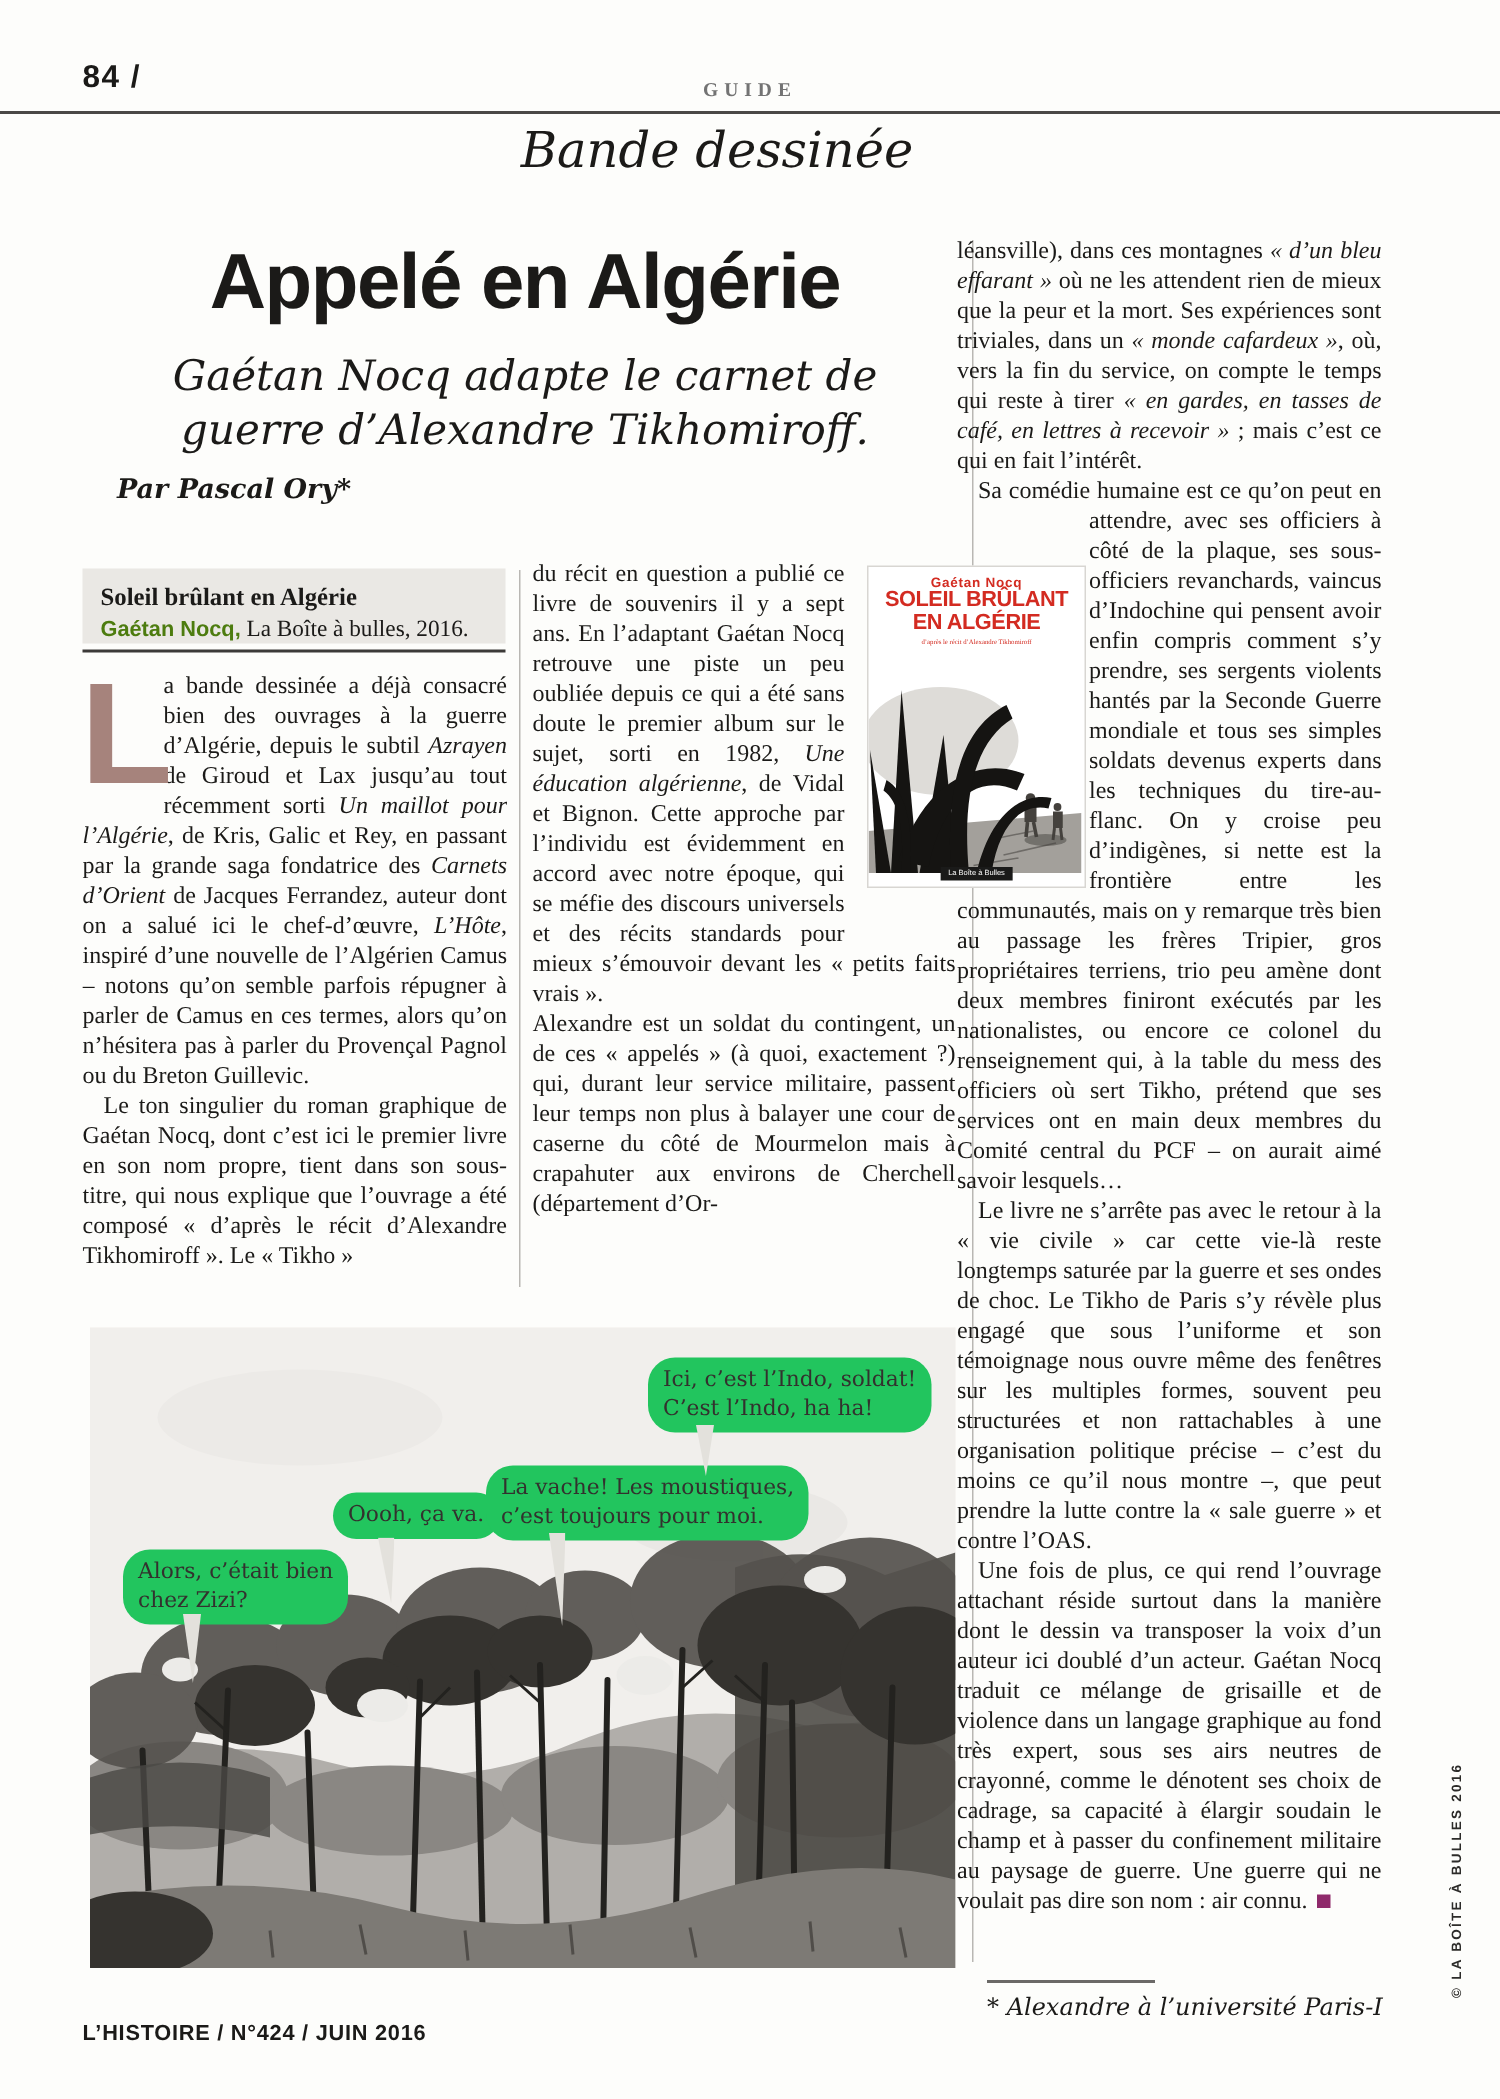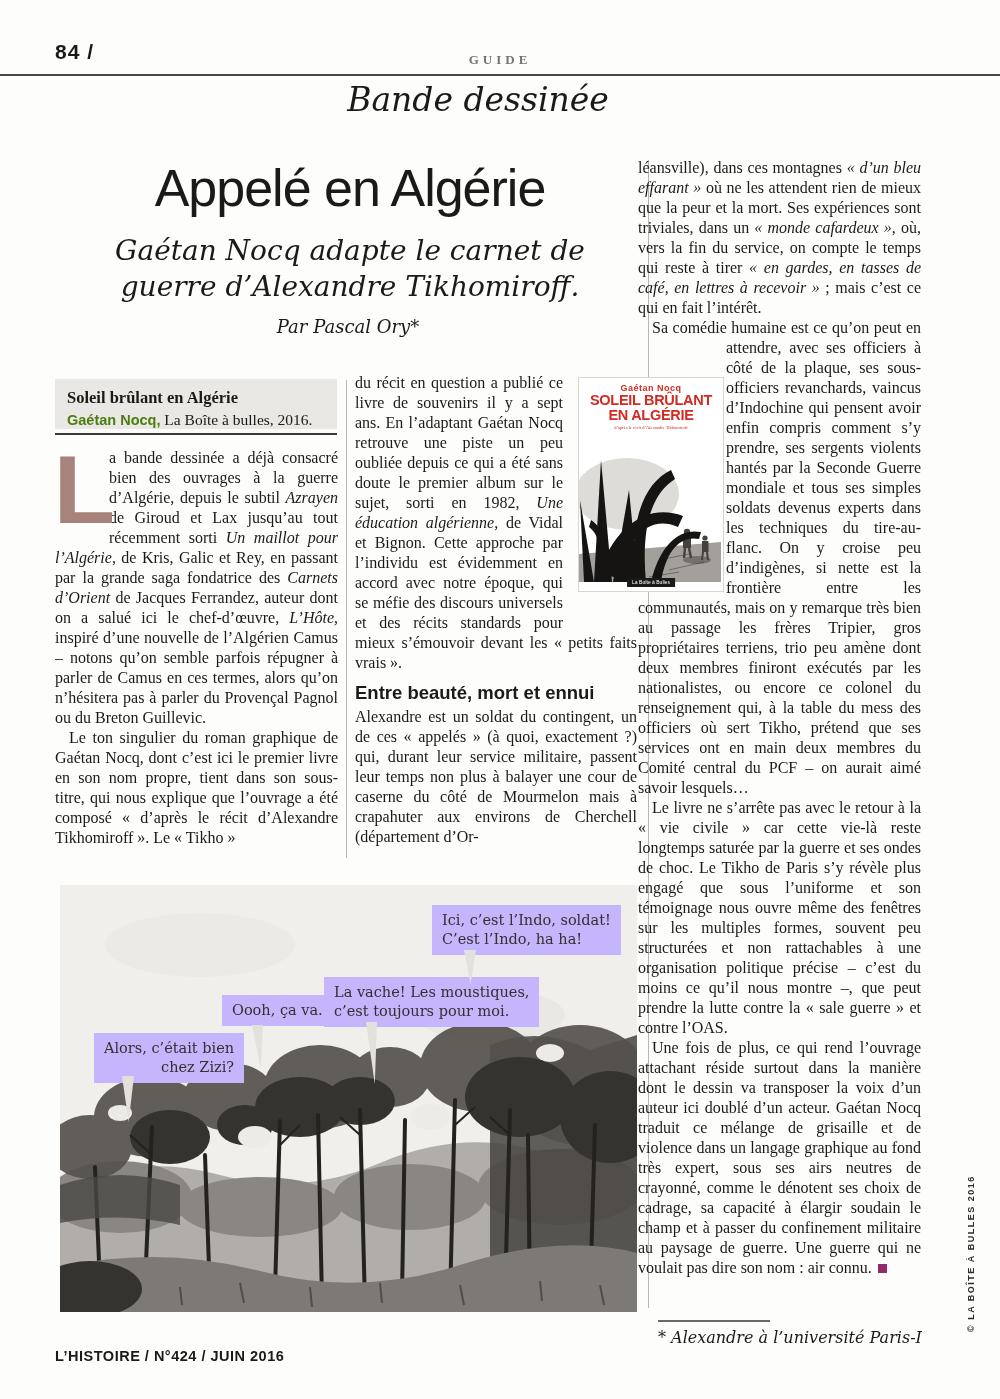--- a/index.html
+++ b/index.html
@@ -10,26 +10,26 @@
   .pagenum{left:55px;top:40px;font-family:"Liberation Sans",sans-serif;
            font-weight:bold;font-size:21px;letter-spacing:1px;}
   .section{left:0;top:52px;width:1000px;text-align:center;
            font-family:"Liberation Serif",serif;font-weight:bold;font-size:13px;
            letter-spacing:4px;color:#737373;}
   .hrule{left:0;top:74px;width:1000px;height:2px;background:#4a4846;}
   .rubric{left:0;top:80px;width:956px;text-align:center;
           font-family:"DejaVu Serif",serif;font-style:italic;font-size:33px;}
   
   .title{left:40px;top:158px;width:620px;text-align:center;
-         font-family:"Liberation Sans",sans-serif;font-weight:normal;font-size:52px;
+         font-family:"Liberation Sans",sans-serif;font-weight:bold;font-size:52px;
          letter-spacing:-1px;}
   .subtitle{left:90px;top:233px;width:520px;text-align:center;
             font-family:"DejaVu Serif",serif;font-style:italic;font-size:28px;line-height:1.3;}
-  .byline{left:88px;top:316px;width:520px;text-align:center;
-          font-family:"DejaVu Serif",serif;font-style:italic;font-weight:normal;font-size:18px;}
+  .byline{left:78px;top:316px;width:520px;
+          font-family:"DejaVu Serif",serif;font-style:italic;font-weight:bold;font-size:18px;}
   
   .reviewbox{left:55px;top:379px;width:258px;height:34px;background:#eae8e4;
              padding:8px 12px;line-height:1.35;}
   .reviewbox .bt{font-weight:bold;font-size:16.5px;}
   .reviewbox .ba{font-family:"Liberation Sans",sans-serif;font-weight:bold;
                  font-size:14.5px;color:#4d7c0f;}
   .reviewbox .bp{font-size:15.5px;}
   .boxrule{left:55px;top:433px;width:282px;height:2px;background:#3c3a38;}
   
   .col{position:absolute;text-align:justify;font-size:16px;line-height:20px;overflow:hidden;}
@@ -58,23 +58,23 @@
              font-size:9px;color:#d32b21;letter-spacing:.5px;}
   .cover .ct{font-family:"Liberation Sans",sans-serif;font-weight:bold;font-size:14.5px;
              line-height:1.05;color:#d32b21;white-space:pre-line;letter-spacing:-.3px;}
   .cover .cs{font-size:4.5px;color:#d32b21;margin-top:2px;}
   .cover svg{display:block;margin-top:2px;}
   .cover .cp{position:absolute;bottom:4px;left:50%;transform:translateX(-50%);
              background:#1a1a19;color:#fff;font-family:"Liberation Sans",sans-serif;
              font-size:5px;line-height:9px;padding:0 5px;white-space:nowrap;}
   
   .comic{left:60px;top:885px;width:577px;height:427px;background:#f1efec;overflow:hidden;}
-  .bubble{position:absolute;background:#c4b5fd;color:#33312e;
+  .bubble{position:absolute;background:#22c55e;color:#33312e;
           font-family:"DejaVu Serif",serif;font-size:14.5px;line-height:1.3;
-          padding:6px 10px;white-space:pre-line;}
+          padding:6px 10px;white-space:pre-line;border-radius:18px;}
   .tail{position:absolute;background:#e3e1dc;}
   .t1{clip-path:polygon(0 0,100% 0,55% 100%);}
   .t2{clip-path:polygon(0 0,100% 0,80% 100%);}
   
   .fnrule{left:658px;top:1320px;width:112px;height:2px;background:#6b6967;}
   .footnote{left:658px;top:1328px;font-family:"DejaVu Serif",serif;font-style:italic;
             font-size:16px;}
   .credit{left:966px;top:1332px;transform:rotate(-90deg);transform-origin:0 0;
           white-space:nowrap;font-family:"Liberation Sans",sans-serif;font-weight:bold;
           font-size:9px;letter-spacing:1.5px;color:#2c2b29;}
@@ -103,21 +103,20 @@
 <div class="abs vrule vr2"></div>
 
 <div class="col col-left">
   <p><span class="dropcap"><span>L</span></span><span><span>a bande dessinée a déjà consacré bien des ouvrages à la guerre d’Algérie, depuis le subtil </span><span class="it">Azrayen</span><span> de Giroud et Lax jusqu’au tout récemment sorti </span><span class="it">Un maillot pour l’Algérie</span><span>, de Kris, Galic et Rey, en passant par la grande saga fondatrice des </span><span class="it">Carnets d’Orient</span><span> de Jacques Ferrandez, auteur dont on a salué ici le chef-d’œuvre, </span><span class="it">L’Hôte</span><span>, inspiré d’une nouvelle de l’Algérien Camus – notons qu’on semble parfois répugner à parler de Camus en ces termes, alors qu’on n’hésitera pas à parler du Provençal Pagnol ou du Breton Guillevic.</span></span></p>
   <p class="ind"><span><span>Le ton singulier du roman graphique de Gaétan Nocq, dont c’est ici le premier livre en son nom propre, tient dans son sous-titre, qui nous explique que l’ouvrage a été composé « d’après le récit d’Alexandre Tikhomiroff ». Le « Tikho »</span></span></p>
 </div>
 
 <div class="col col-mid">
   <div class="spacer-mid"></div>
   <p><span><span>du récit en question a publié ce livre de souvenirs il y a sept ans. En l’adaptant Gaétan Nocq retrouve une piste un peu oubliée depuis ce qui a été sans doute le premier album sur le sujet, sorti en 1982, </span><span class="it">Une éducation algérienne</span><span>, de Vidal et Bignon. Cette approche par l’individu est évidemment en accord avec notre époque, qui se méfie des discours universels et des récits standards pour mieux s’émouvoir devant les « petits faits vrais ».</span></span></p>
-  <p class="subhead">Entre beauté, mort et ennui</p>
   <p><span><span>Alexandre est un soldat du contingent, un de ces « appelés » (à quoi, exactement ?) qui, durant leur service militaire, passent leur temps non plus à balayer une cour de caserne du côté de Mourmelon mais à crapahuter aux environs de Cherchell (département d’Or-</span></span></p>
 </div>
 
 <div class="col col-right">
   <p><span><span>léansville), dans ces montagnes </span><span class="it">« d’un bleu effarant »</span><span> où ne les attendent rien de mieux que la peur et la mort. Ses expériences sont triviales, dans un </span><span class="it">« monde cafardeux »</span><span>, où, vers la fin du service, on compte le temps qui reste à tirer </span><span class="it">« en gardes, en tasses de café, en lettres à recevoir »</span><span> ; mais c’est ce qui en fait l’intérêt.</span></span></p>
   <p class="ind"><span><span>Sa comédie humaine est ce qu’on peut en attendre, avec ses officiers à </span></span><span class="spacer-right"></span><span><span>côté de la plaque, ses sous-officiers revanchards, vaincus d’Indochine qui pensent avoir enfin compris comment s’y prendre, ses sergents violents hantés par la Seconde Guerre mondiale et tous ses simples soldats devenus experts dans les techniques du tire-au-flanc. On y croise peu d’indigènes, si nette est la frontière entre les communautés, mais on y remarque très bien au passage les frères Tripier, gros propriétaires terriens, trio peu amène dont deux membres finiront exécutés par les nationalistes, ou encore ce colonel du renseignement qui, à la table du mess des officiers où sert Tikho, prétend que ses services ont en main deux membres du Comité central du PCF – on aurait aimé savoir lesquels…</span></span></p>
   <p class="ind"><span><span>Le livre ne s’arrête pas avec le retour à la « vie civile » car cette vie-là reste longtemps saturée par la guerre et ses ondes de choc. Le Tikho de Paris s’y révèle plus engagé que sous l’uniforme et son témoignage nous ouvre même des fenêtres sur les multiples formes, souvent peu structurées et non rattachables à une organisation politique précise – c’est du moins ce qu’il nous montre –, que peut prendre la lutte contre la « sale guerre » et contre l’OAS.</span></span></p>
   <p class="ind"><span><span>Une fois de plus, ce qui rend l’ouvrage attachant réside surtout dans la manière dont le dessin va transposer la voix d’un auteur ici doublé d’un acteur. Gaétan Nocq traduit ce mélange de grisaille et de violence dans un langage graphique au fond très expert, sous ses airs neutres de crayonné, comme le dénotent ses choix de cadrage, sa capacité à élargir soudain le champ et à passer du confinement militaire au paysage de guerre. Une guerre qui ne voulait pas dire son nom : air connu.</span></span><span class="endmark"></span></p>
 </div>
 
@@ -222,21 +221,21 @@
         <line x1="180" y1="398" x2="184" y2="418"></line>
       <line x1="250" y1="402" x2="252" y2="422"></line>
         <line x1="320" y1="398" x2="322" y2="418"></line>
       <line x1="400" y1="400" x2="404" y2="420"></line>
         <line x1="480" y1="396" x2="482" y2="416"></line>
       <line x1="540" y1="400" x2="544" y2="420"></line>
     </g>
     <ellipse cx="30" cy="404" rx="52" ry="28" fill="#35332f"></ellipse>
     <path d="M0,300 Q60,280 120,300 L120,340 Q60,326 0,338 Z" fill="#4a4845" opacity=".8"></path>
   </svg>
-  <div class="bubble" style="left:34px;top:148px;text-align:right;">Alors, c’était bien
+  <div class="bubble" style="left:22px;top:148px;">Alors, c’était bien
 chez Zizi?</div>
   <div class="tail t1" style="left:62px;top:191px;width:12px;height:46px;"></div>
   <div class="bubble" style="left:162px;top:110px;">Oooh, ça va.</div>
   <div class="tail t2" style="left:192px;top:140px;width:11px;height:44px;"></div>
   <div class="bubble" style="left:264px;top:92px;">La vache! Les moustiques,
 c’est toujours pour moi.</div>
   <div class="tail t2" style="left:306px;top:137px;width:11px;height:62px;"></div>
   <div class="bubble" style="left:372px;top:20px;">Ici, c’est l’Indo, soldat!
 C’est l’Indo, ha ha!</div>
   <div class="tail t1" style="left:404px;top:65px;width:12px;height:34px;"></div>

